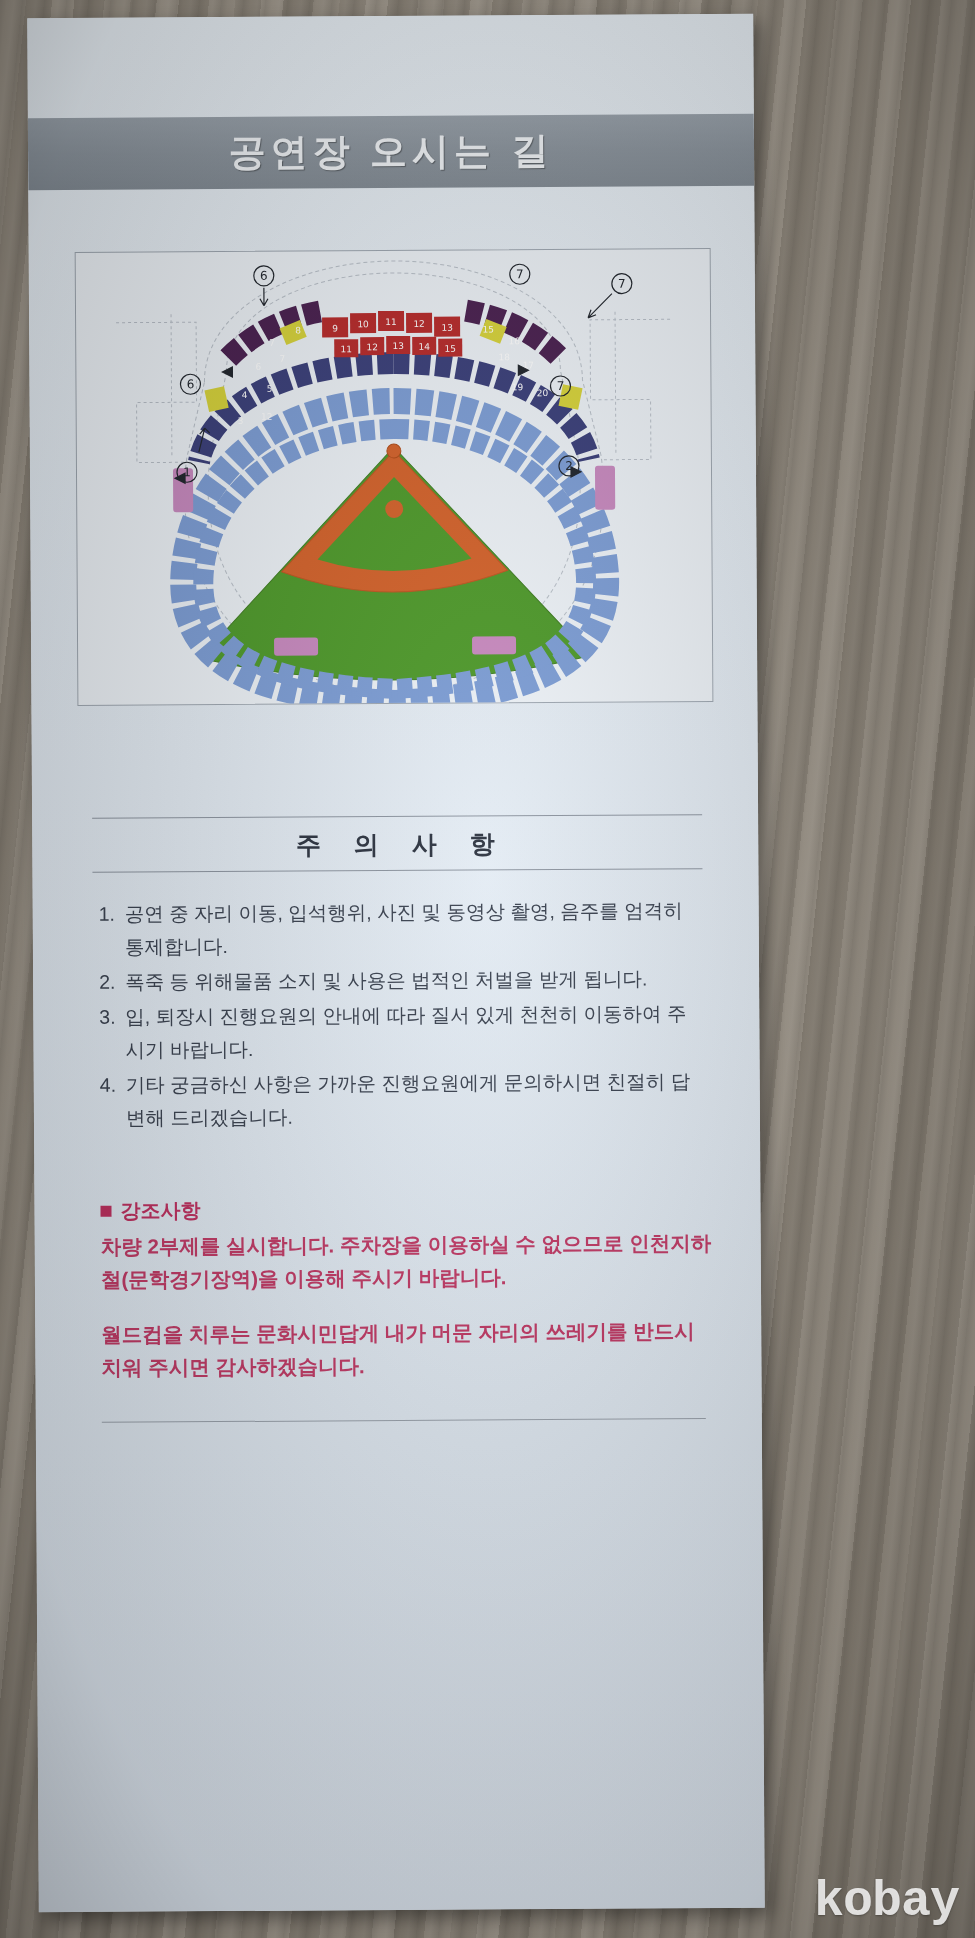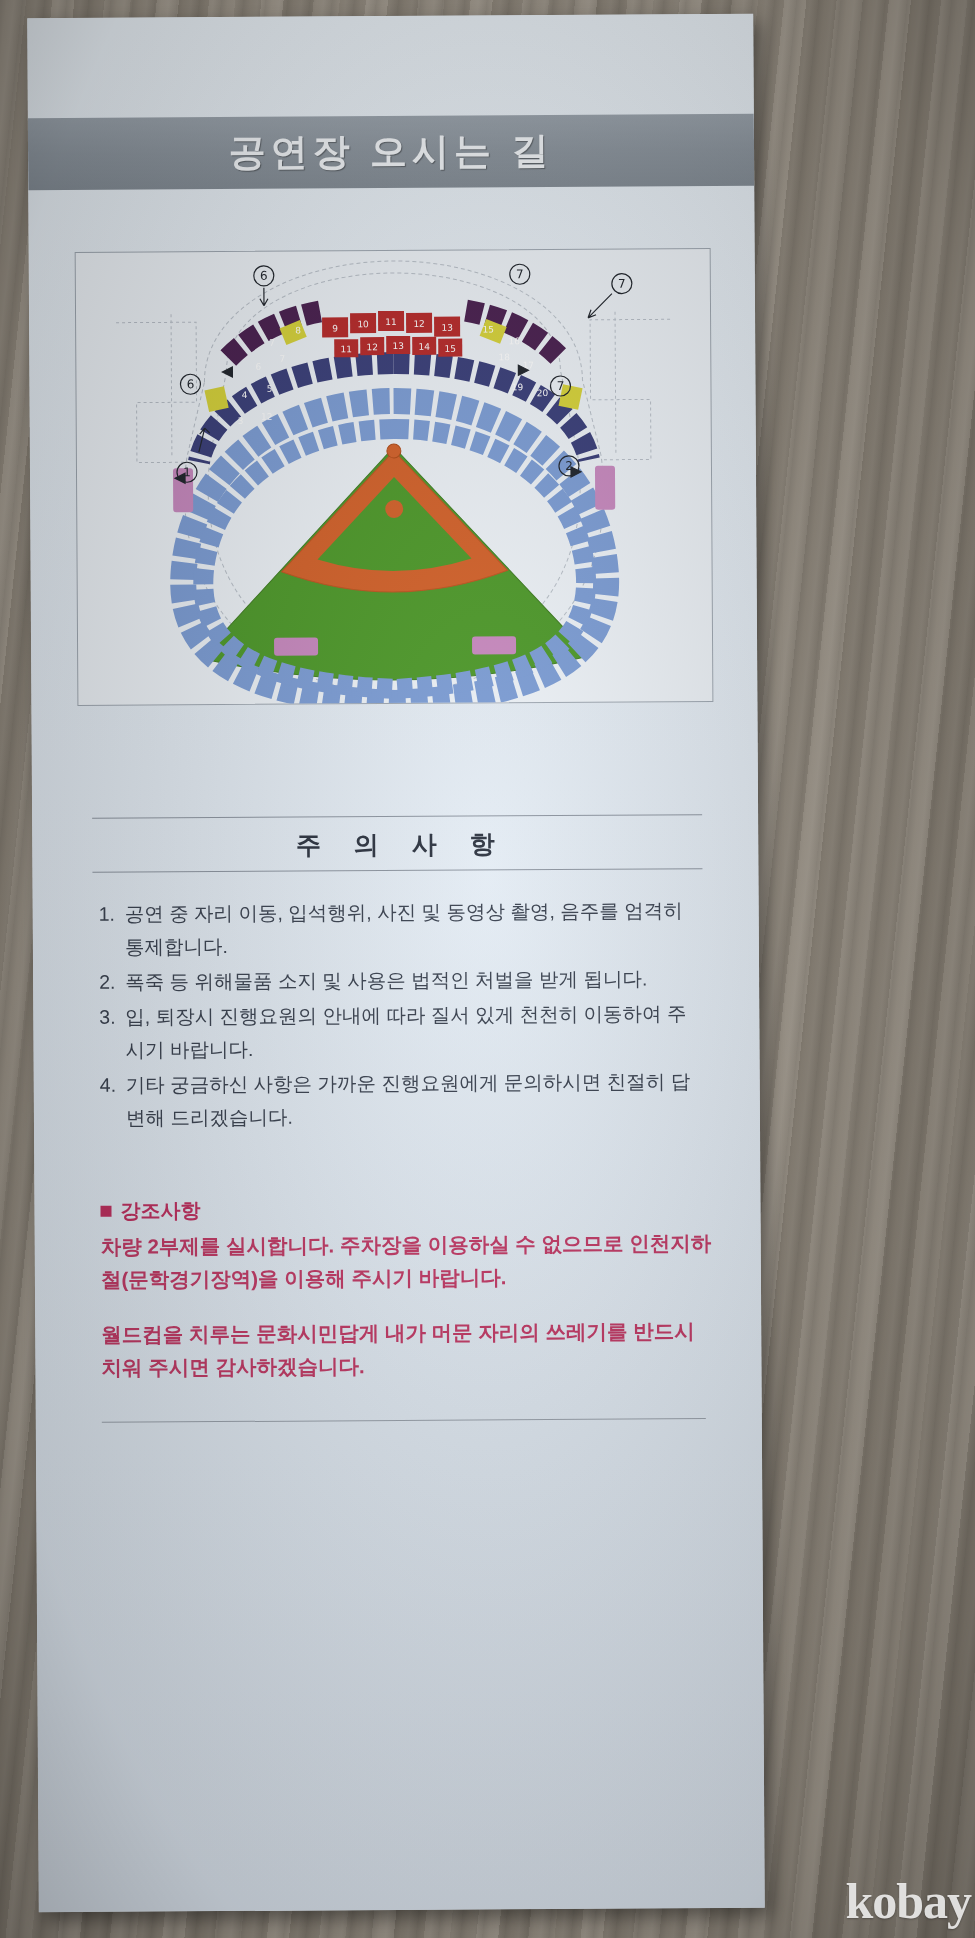--- a/index.html
+++ b/index.html
@@ -173,25 +173,25 @@
     left: 66px;
     top: 1404px;
     width: 604px;
     height: 1px;
     background: #9aa2ac;
   }
 
   
   #watermark {
     position: absolute;
-    right: 4px;
+    right: 16px;
     bottom: 8px;
     font-size: 50px;
     font-weight: bold;
-    font-family: Liberation Serif, serif;
+    font-family: Liberation Mono, monospace;
     color: rgba(255,255,255,0.82);
     letter-spacing: -1px;
     text-shadow: 0 1px 2px rgba(0,0,0,0.28);
   }
 </style>
 </head>
 <body>
 
 <div id="photo-bg"></div>
 

